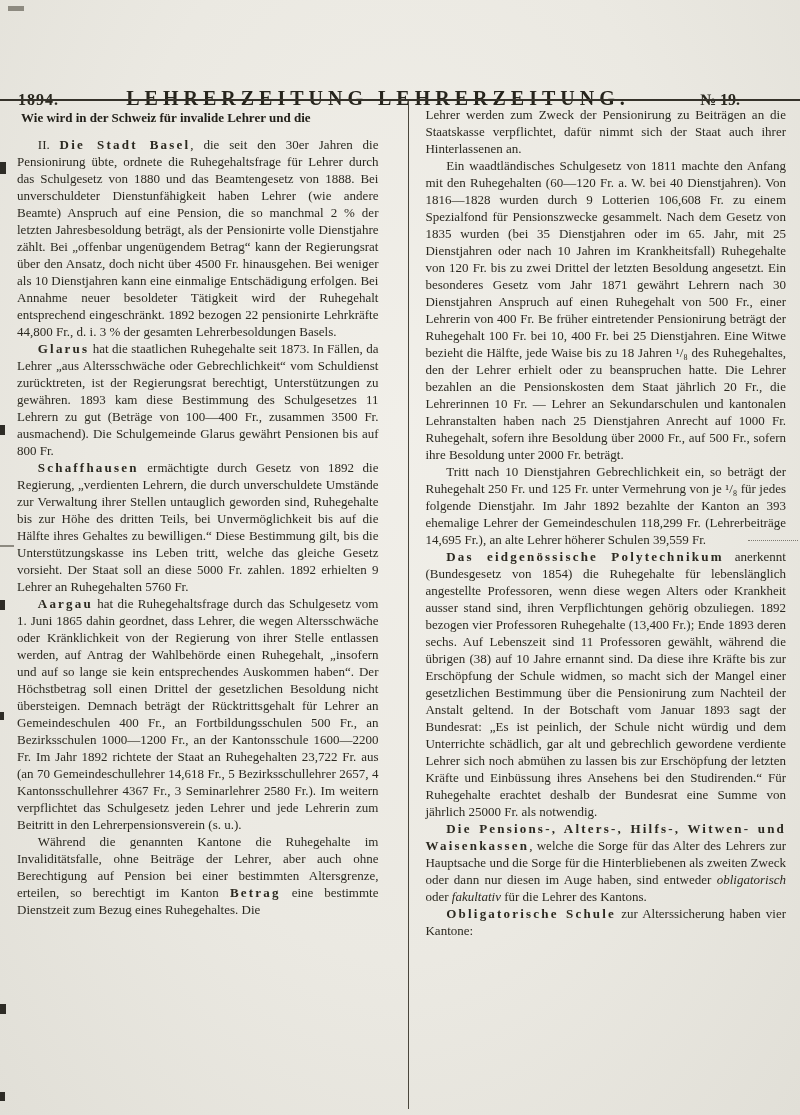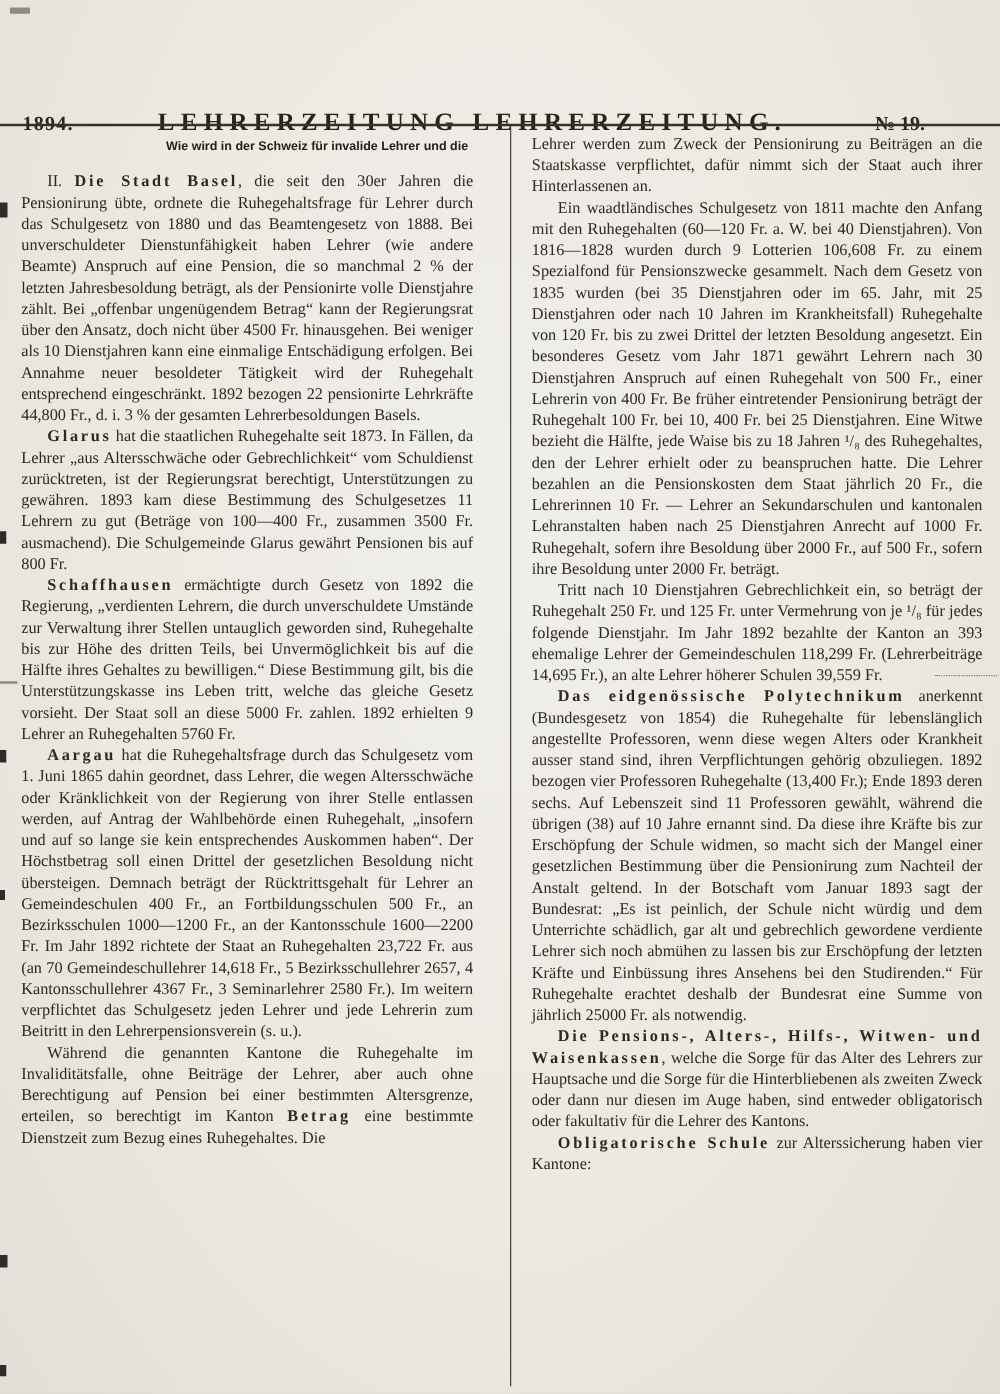--- a/index.html
+++ b/index.html
@@ -42,32 +42,32 @@
   .col {
     width: 400px;
     font-size: 13px;
     line-height: 17px;
     text-align: justify;
     color: #2b2920;
   }
   .col-left { padding: 5px 13px 0 17px; }
   .col-right { border-left: 1px solid #4a463c; padding: 5px 14px 0 16px; margin-left: 17px; }
   .article-title {
-    font-family: Liberation Sans, sans-serif;
+    font-family: Liberation Serif, serif;
     font-weight: bold;
-    text-align: right;
-    font-size: 10px;
+    text-align: left;
+    font-size: 13px;
     line-height: 18px;
     margin: 3px 4px 9px 4px;
     color: #23211a;
   }
   p.para { margin: 0; text-indent: 1.6em; }
   p.para.noindent { text-indent: 0; }
   .sperr { letter-spacing: 2.2px; font-weight: bold; }
-  .ital  { }
+  .ital  { font-style: italic; }
   
   .artifact { position: absolute; background: #2e2c26; }
   .artifact.faint { background: #8d8a80; }
   .artifact.dotted {
     background: none;
     border-top: 1px dotted #7d7a70;
   }
 </style>
 </head>
 <body>

